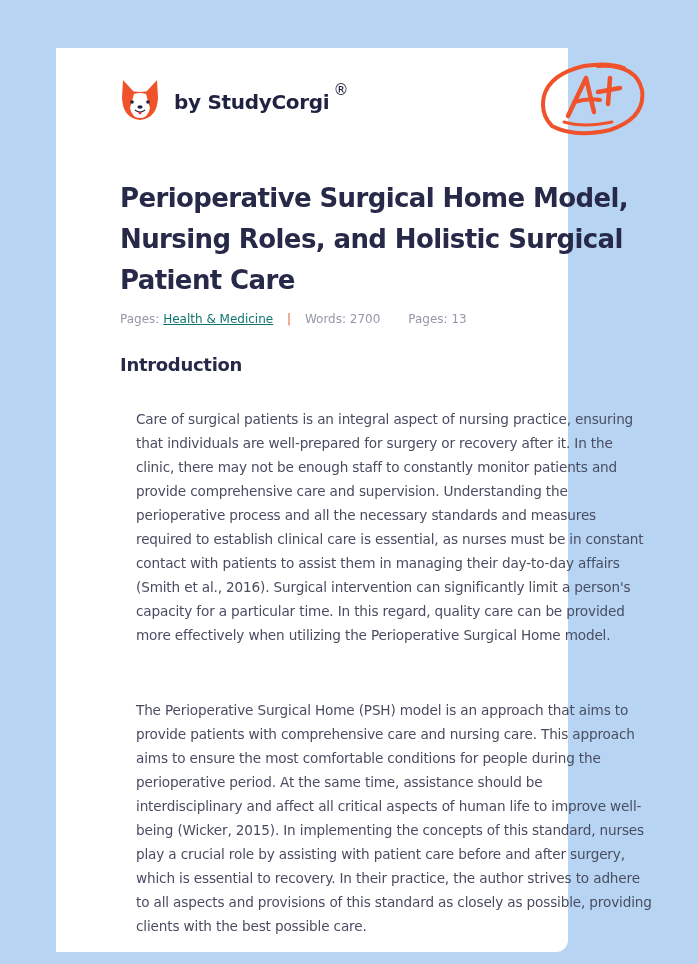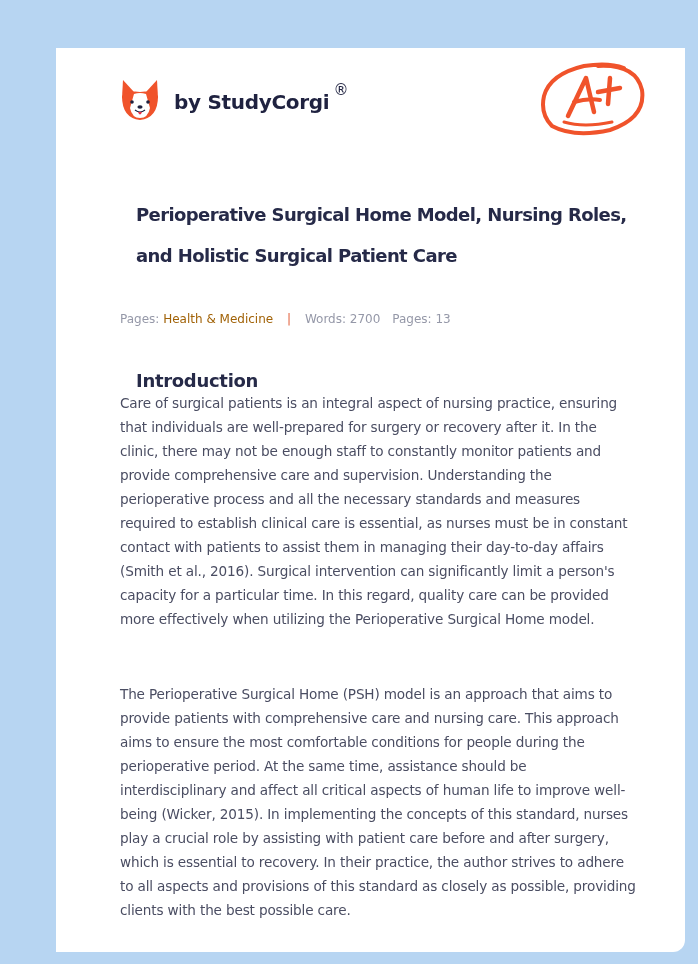--- a/index.html
+++ b/index.html
@@ -11,21 +11,21 @@
       height: 964px;
       background: #b7d5f2;
       position: relative;
       overflow: hidden;
       font-family: "Liberation Sans", sans-serif;
     }
     .card {
       position: absolute;
       left: 56px;
       top: 48px;
-      width: 629px;
+      width: 512px;
       height: 904px;
       background: #ffffff;
       border-bottom-right-radius: 12px;
     }
     .logo {
       position: absolute;
       left: 64px;
       top: 28px;
       display: flex;
       align-items: center;
@@ -54,63 +54,64 @@
       left: 482px;
       top: 10px;
       width: 110px;
       height: 84px;
     }
     .title {
       position: absolute;
       left: 64px;
       top: 130px;
       width: 520px;
-      margin: 16px;
+      margin: 0;
       font-family: "DejaVu Sans", sans-serif;
       font-weight: bold;
-      font-size: 18px;
+      font-size: 26px;
       line-height: 41px;
       color: #262a48;
       letter-spacing: -0.6px;
     }
     .meta {
       position: absolute;
       left: 64px;
       top: 264px;
       font-family: "DejaVu Sans", sans-serif;
       font-size: 12px;
       color: #9598a8;
       white-space: nowrap;
     }
     .meta .topic-value {
-      color: #a16207;
+      color: #0f766e;
+      text-decoration: underline;
     }
     .meta .sep {
       color: #e2603b;
       margin: 0 10px;
     }
     .meta .pages {
-      margin-left: 8px;
+      margin-left: 24px;
     }
     .section-heading {
       position: absolute;
       left: 64px;
       top: 306px;
-      margin: 16px;
+      margin: 0;
       font-family: "DejaVu Sans", sans-serif;
       font-weight: bold;
       font-size: 18px;
       color: #262a48;
       letter-spacing: -0.3px;
     }
     .para {
       position: absolute;
       left: 64px;
       width: 516px;
-      margin: 0;
+      margin: 16px;
       font-family: "DejaVu Sans", sans-serif;
       font-size: 13.6px;
       line-height: 24px;
       color: #4a4d62;
       letter-spacing: -0.15px;
     }
     .para-1 { top: 343px; }
     .para-2 { top: 634px; }
   </style>
 </head>

